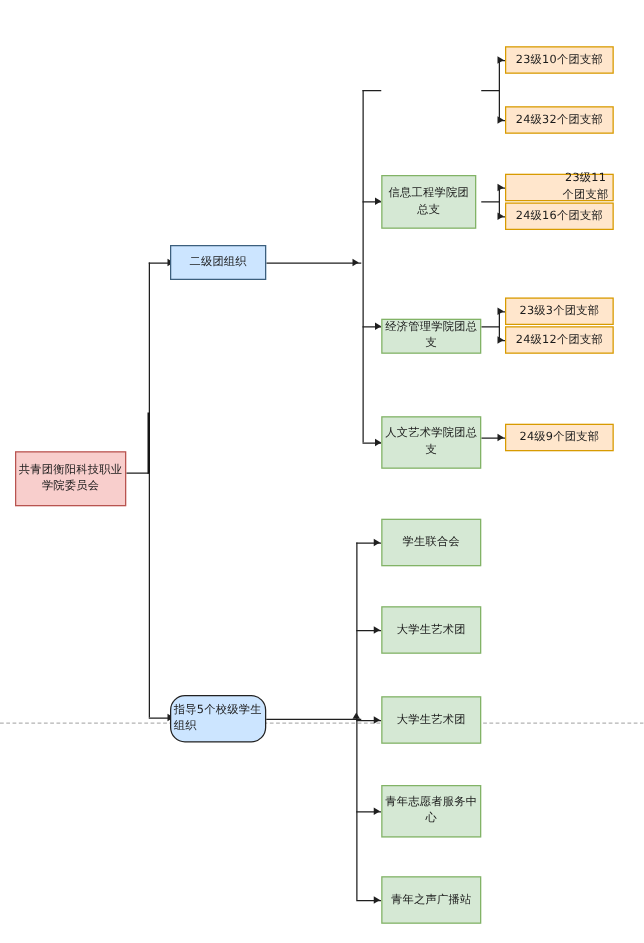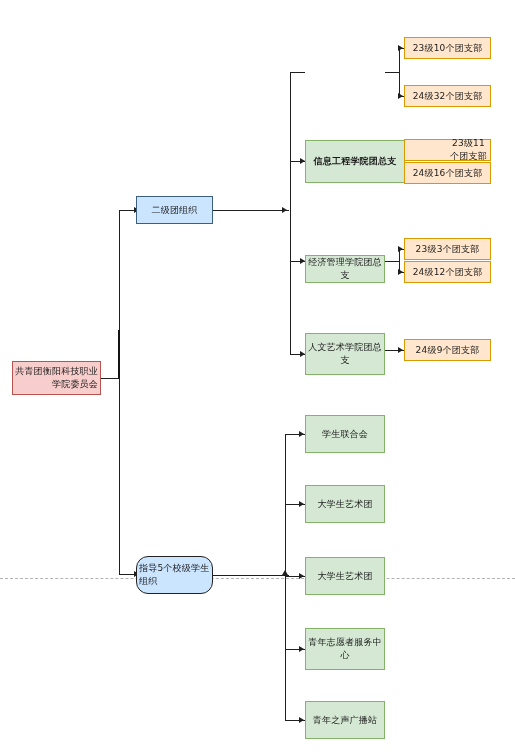--- a/index.html
+++ b/index.html
@@ -156,33 +156,33 @@
 
   <div class="hline" style="left:285px; top:576px; width:20px;"></div>
   <div class="arrow" style="left:299px; top:573px;"></div>
 
   <div class="hline" style="left:285px; top:649px; width:20px;"></div>
   <div class="arrow" style="left:299px; top:646px;"></div>
 
   <div class="hline" style="left:285px; top:720px; width:20px;"></div>
   <div class="arrow" style="left:299px; top:717px;"></div>
 
-  <div class="node pink" style="left:12px; top:361px; width:89px; height:34px;text-align:right;">
+  <div class="node pink" style="left:12px; top:361px; width:89px; height:44px;">
     <span class="label">共青团衡阳科技职业学院委员会</span>
   </div>
 
   <div class="node blue" style="left:136px; top:196px; width:77px; height:28px;">
     <span class="label">二级团组织</span>
   </div>
 
   <div class="node blue bold-border left-align" style="left:136px; top:556px; width:77px; height:38px;">
     <span class="label">指导5个校级学生组织</span>
   </div>
 
-  <div class="node green" style="left:305px; top:140px; width:100px; height:43px;font-weight:bold;">
+  <div class="node green" style="left:305px; top:140px; width:76px; height:43px;">
     <span class="label">信息工程学院团总支</span>
   </div>
   <div class="node green" style="left:305px; top:255px; width:80px; height:28px;">
     <span class="label">经济管理学院团总支</span>
   </div>
   <div class="node green" style="left:305px; top:333px; width:80px; height:42px;">
     <span class="label">人文艺术学院团总支</span>
   </div>
 
   <div class="node orange" style="left:404px; top:37px; width:87px; height:22px;">

